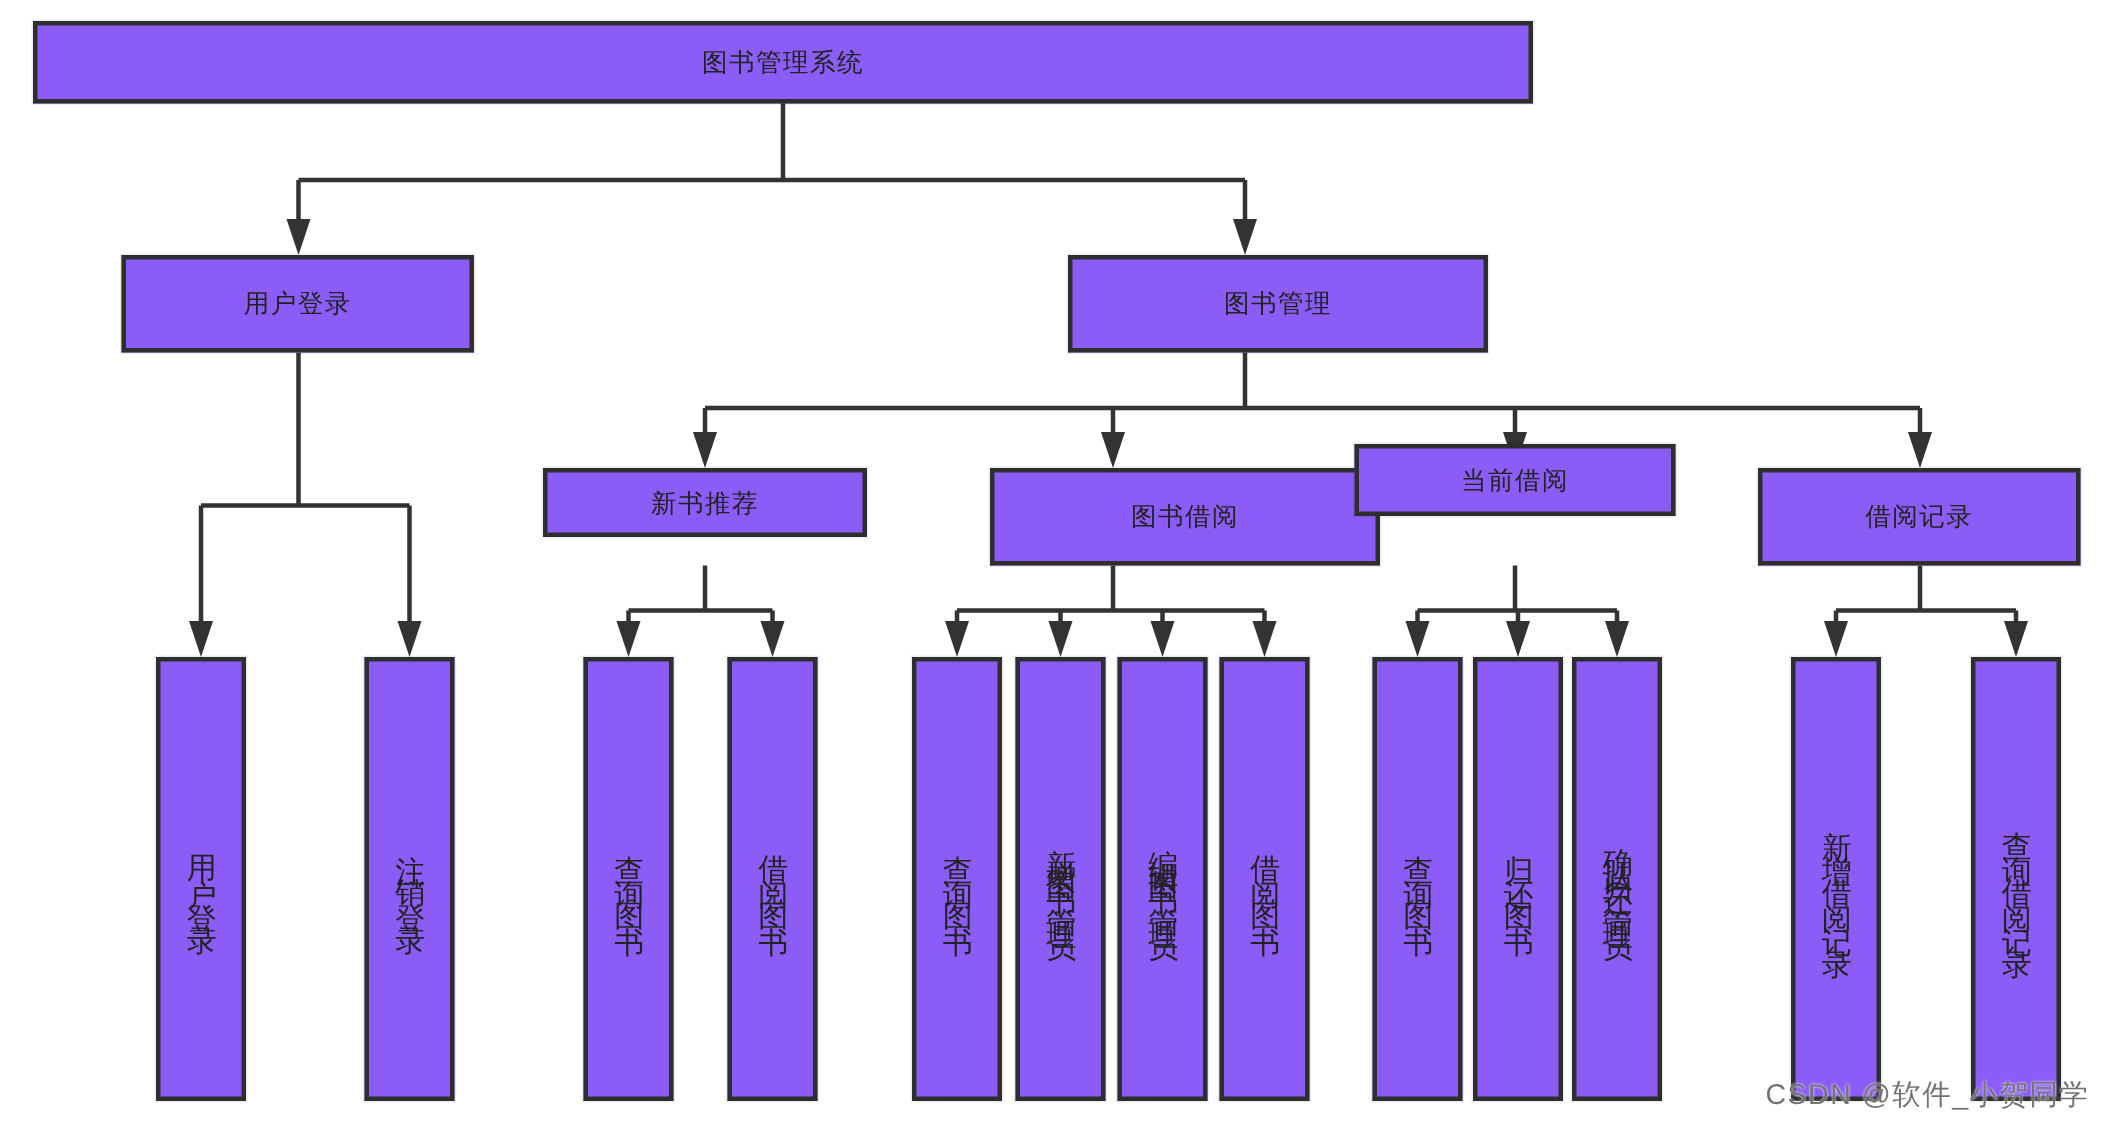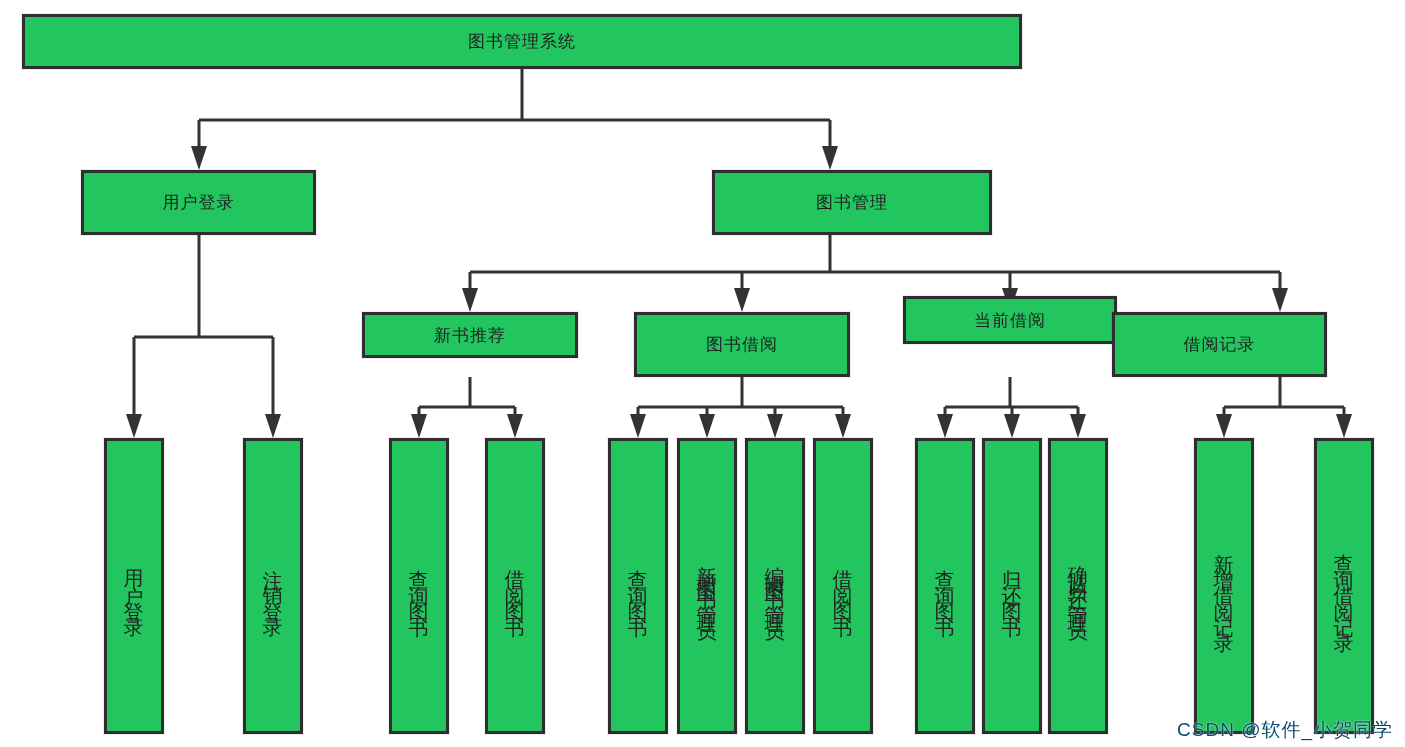--- a/index.html
+++ b/index.html
@@ -2,35 +2,35 @@
 <html><head>
 <meta charset="utf-8">
 <style>
   html,body{margin:0;padding:0;background:#ffffff;}
   .stage{
     position:relative;width:1405px;height:747px;background:#ffffff;overflow:hidden;
     font-family:"Liberation Sans", sans-serif;color:#222222;
   }
   .connectors{position:absolute;left:0;top:0;z-index:0;}
   .node{
-    position:absolute;box-sizing:border-box;border:3px solid #2e2e2e;background:#22c55e;
+    position:absolute;box-sizing:border-box;border:3px solid #2e2e2e;background:#8b5cf6;
     display:flex;align-items:center;justify-content:center;z-index:1;
     box-shadow:0 0 0 1px rgba(0,0,0,0.07);
   }
   .node .lbl{
     font-size:17px;letter-spacing:1px;color:#222222;white-space:nowrap;
   }
   .vert .lbl{
     writing-mode:vertical-rl;text-orientation:mixed;
     font-size:20px;letter-spacing:16px;line-height:1;
   }
   .vert.long .lbl{letter-spacing:8px;}
   .watermark{
     position:absolute;right:12px;bottom:4px;z-index:5;
-    font-size:19px;color:#0c4a6e;letter-spacing:1px;
+    font-size:19px;color:#737373;letter-spacing:1px;
     text-shadow:0 0 2px #ffffff;
   }
 </style>
 </head>
 <body>
 
 <div class="stage">
 
   <svg class="connectors" width="1405" height="747">
 
@@ -103,27 +103,27 @@
   <div class="node" style="left:81px;top:170px;width:235px;height:65px">
     <span class="lbl">用户登录</span>
   </div>
   <div class="node" style="left:712px;top:170px;width:280px;height:65px">
     <span class="lbl">图书管理</span>
   </div>
 
   <div class="node" style="left:362px;top:312px;width:216px;height:46px">
     <span class="lbl">新书推荐</span>
   </div>
-  <div class="node" style="left:634px;top:312px;width:216px;height:65px">
+  <div class="node" style="left:660px;top:312px;width:260px;height:65px">
     <span class="lbl">图书借阅</span>
   </div>
   <div class="node" style="left:903px;top:296px;width:214px;height:48px">
     <span class="lbl">当前借阅</span>
   </div>
-  <div class="node" style="left:1112px;top:312px;width:215px;height:65px">
+  <div class="node" style="left:1172px;top:312px;width:215px;height:65px">
     <span class="lbl">借阅记录</span>
   </div>
 
   <div class="node vert" style="left:104px;top:438px;width:60px;height:296px">
     <span class="lbl">用户登录</span>
   </div>
   <div class="node vert" style="left:243px;top:438px;width:60px;height:296px">
     <span class="lbl">注销登录</span>
   </div>
 

